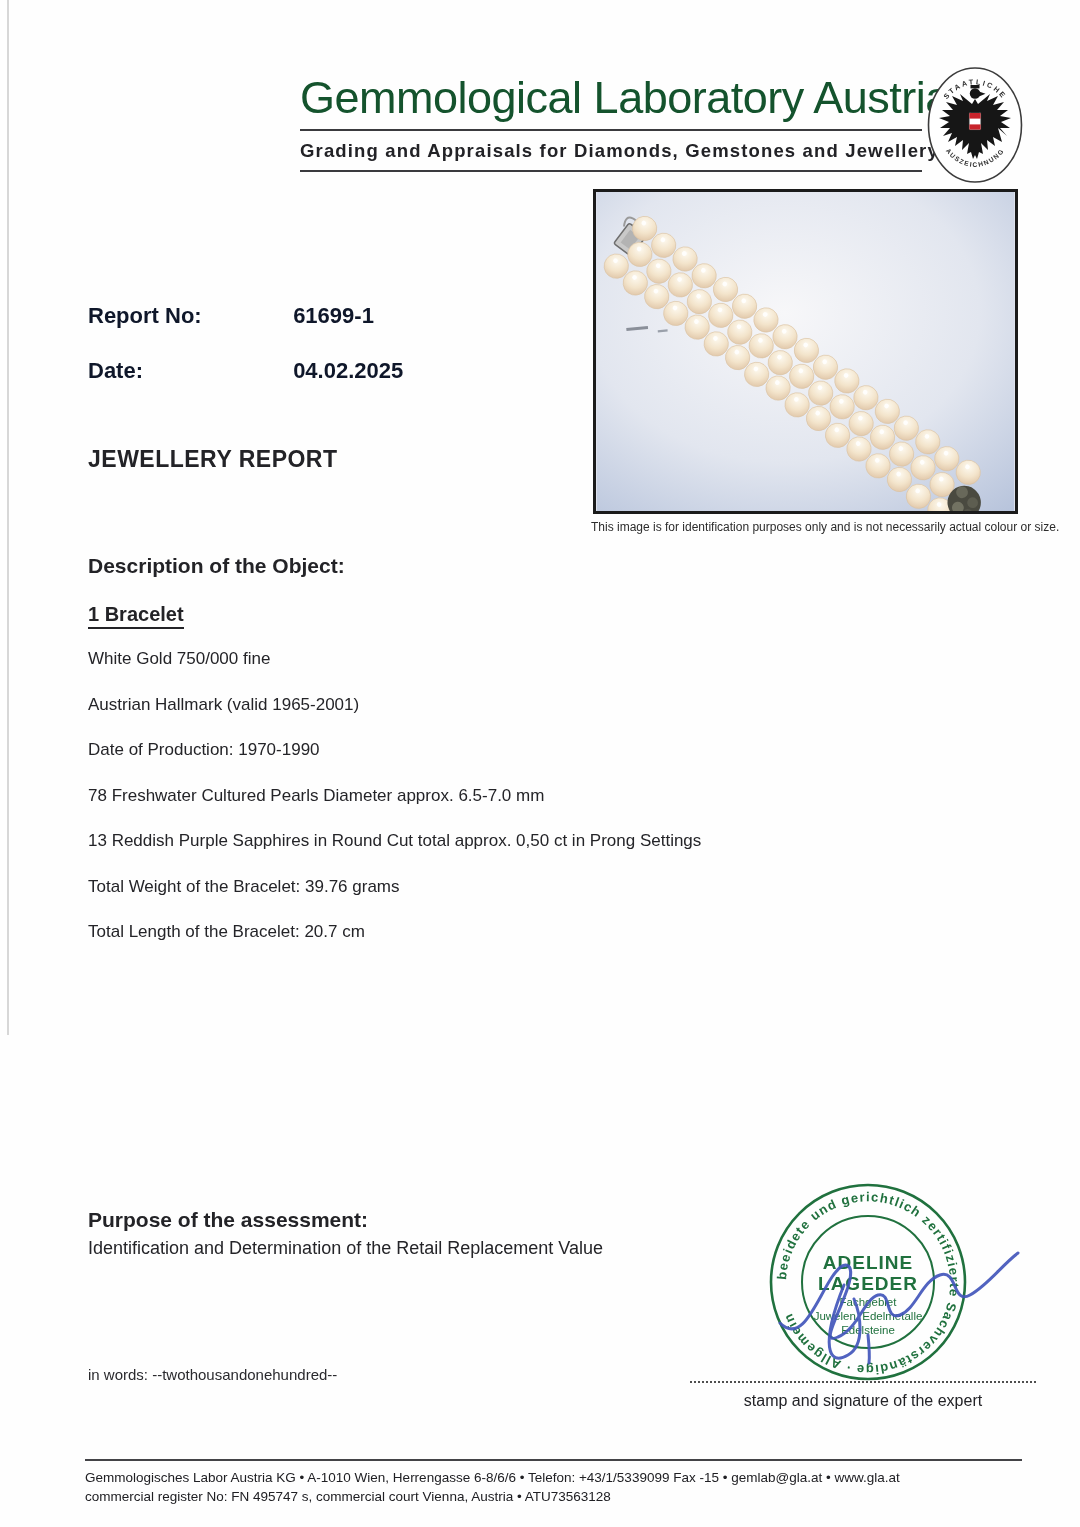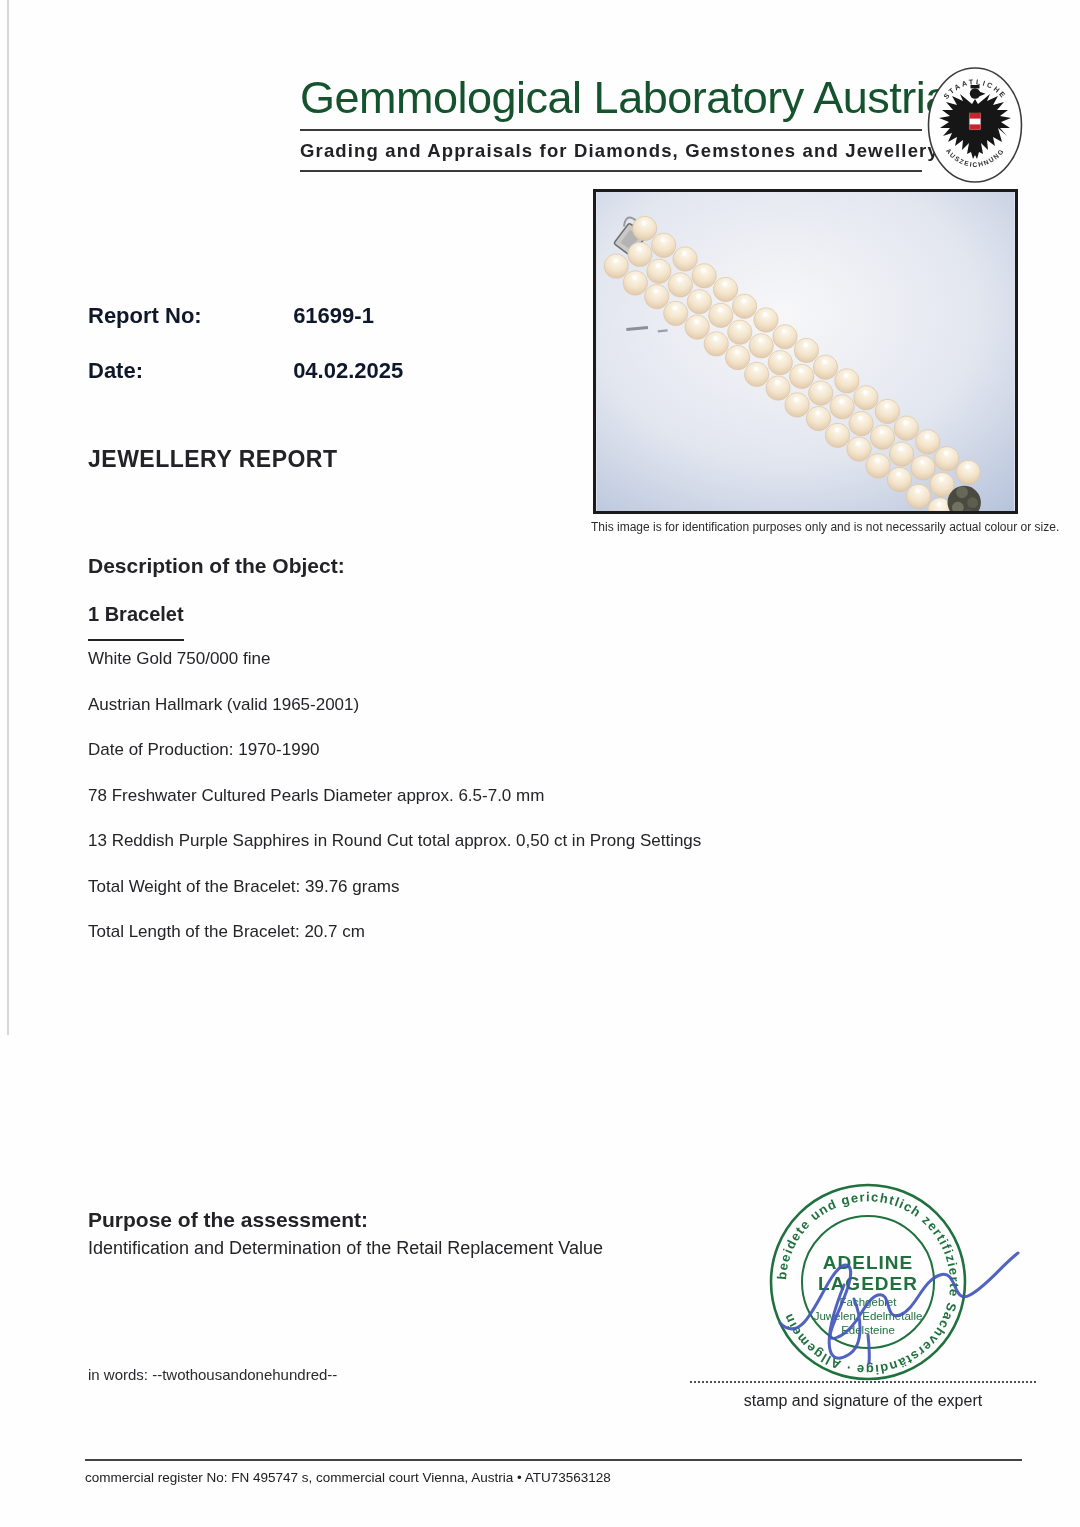--- a/index.html
+++ b/index.html
@@ -31,21 +31,21 @@
   .report-heading { left:88px; top:446px; font-size:23px; font-weight:bold; letter-spacing:0.5px; color:#232327; }
 
   
   .photo-frame { left:593px; top:189px; width:425px; height:325px; border:3px solid #1b1b1b; background:#dfe3ee; }
   .photo-frame svg { display:block; width:100%; height:100%; }
   .photo-caption { left:591px; top:520px; width:430px; font-size:12px; color:#2c2c2c; white-space:nowrap; }
 
   
   .desc-heading { left:88px; top:554px; font-size:21px; font-weight:bold; color:#232327; }
   .item-title { left:88px; top:603px; font-size:20px; font-weight:bold; color:#232327; }
-  .item-title span { border-bottom:2.5px solid #232327; padding-bottom:14px; }
+  .item-title span { border-bottom:2.5px solid #232327; padding-bottom:2px; }
   .desc-lines { left:88px; top:650px; font-size:17px; color:#242428; }
   .desc-lines .dline { margin-bottom:27.5px; line-height:18px; }
 
   
   .purpose-heading { left:88px; top:1208px; font-size:21px; font-weight:bold; color:#232327; }
   .purpose-text { left:88px; top:1238px; font-size:18px; color:#242428; }
   .estimated { left:88px; top:1314px; font-size:24.5px; font-weight:bold; color:#232327; }
   .estimated .val { margin-left:16px; }
   .in-words { left:88px; top:1366px; font-size:15px; color:#2a2a2e; }
 
@@ -296,16 +296,17 @@
       <path d="M 72,82 C 48,142 56,164 76,152 C 94,142 88,110 82,96"></path>
       <path d="M 96,132 C 97,142 98,152 97,160"></path>
     </g>
   </svg>
 
   <div class="abs dotted-line"></div>
   <div class="abs stamp-caption">stamp and signature of the expert</div>
 
   <div class="abs footer-rule"></div>
   <div class="abs footer-text">
+    <div>Gemmologisches Labor Austria KG  •  A-1010 Wien, Herrengasse 6-8/6/6  •  Telefon: +43/1/5339099 Fax -15  •  gemlab@gla.at  •  www.gla.at</div>
     <div>commercial register No: FN 495747 s, commercial court Vienna, Austria  •  ATU73563128</div>
   </div>
 
 </div>
 
 </body></html>

